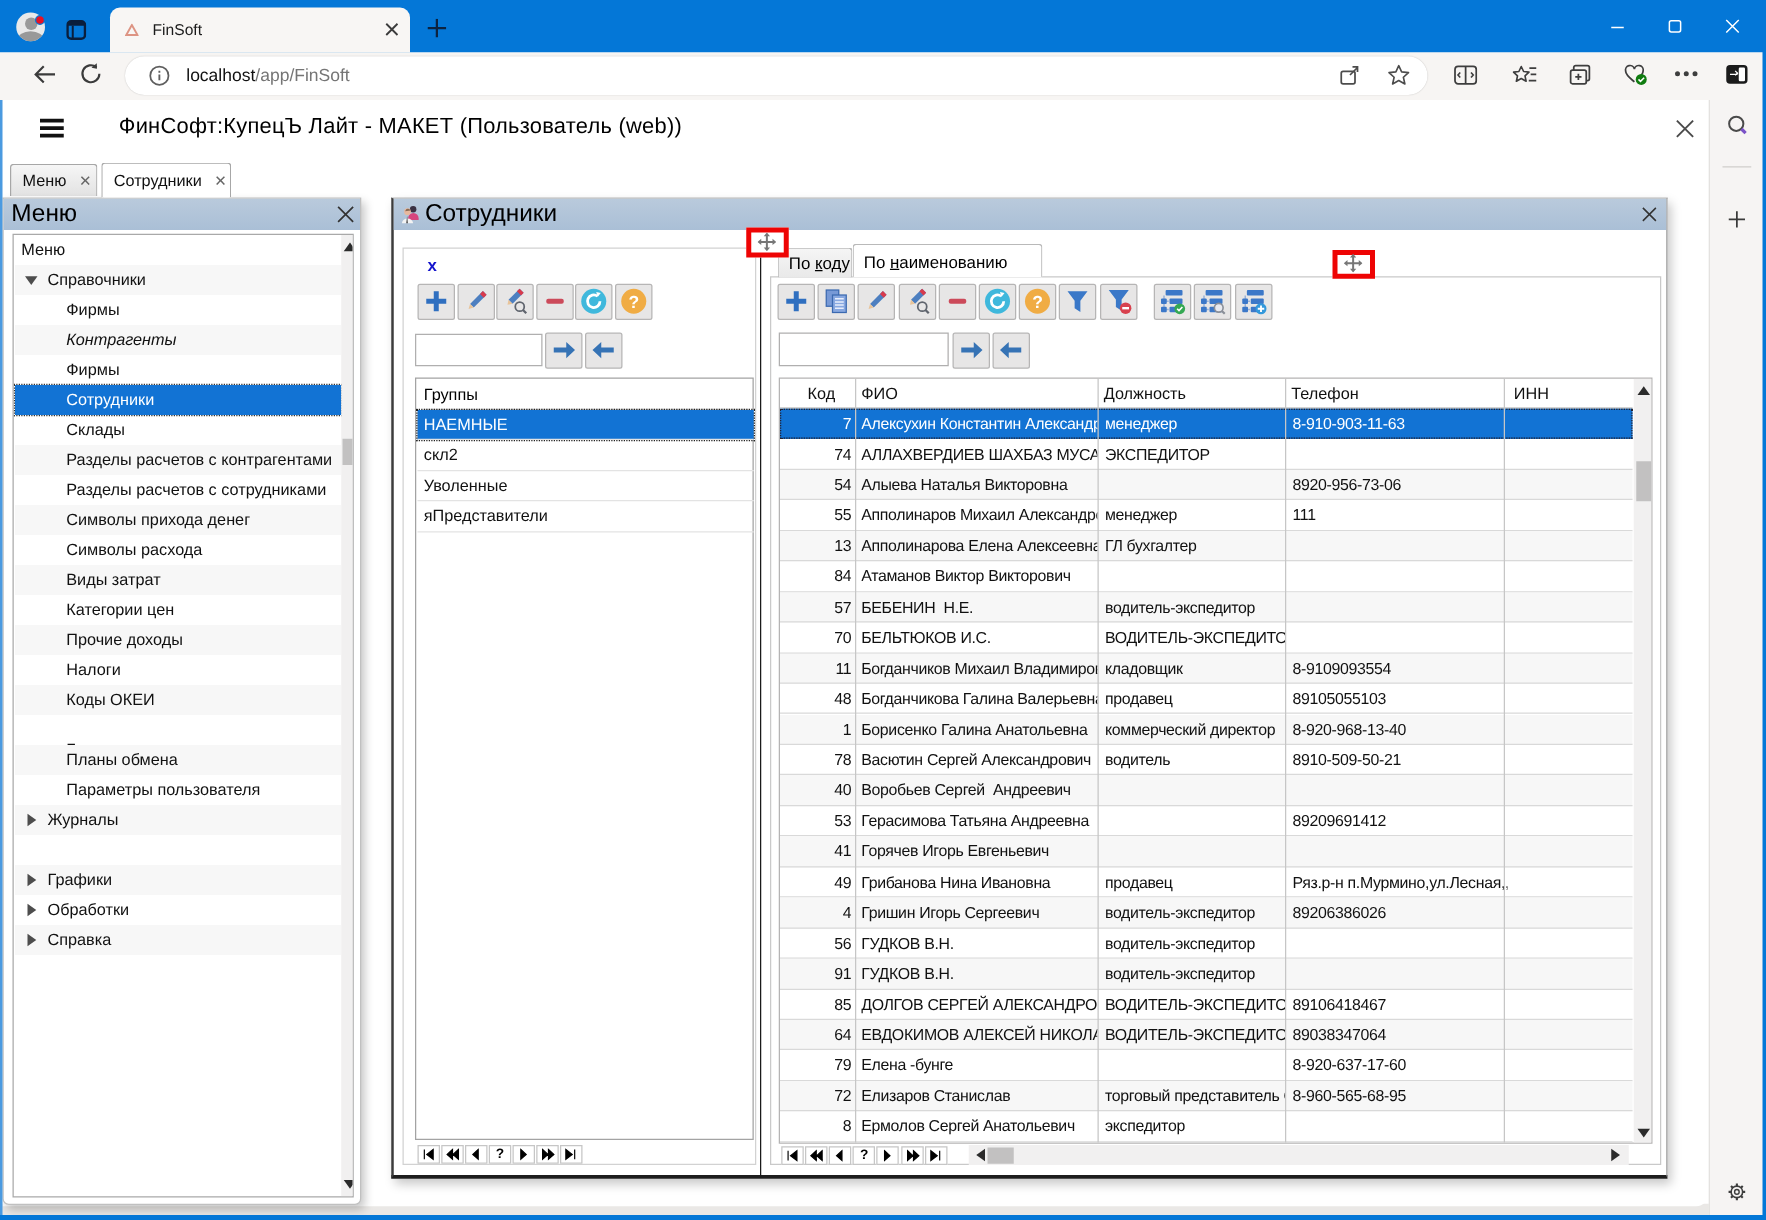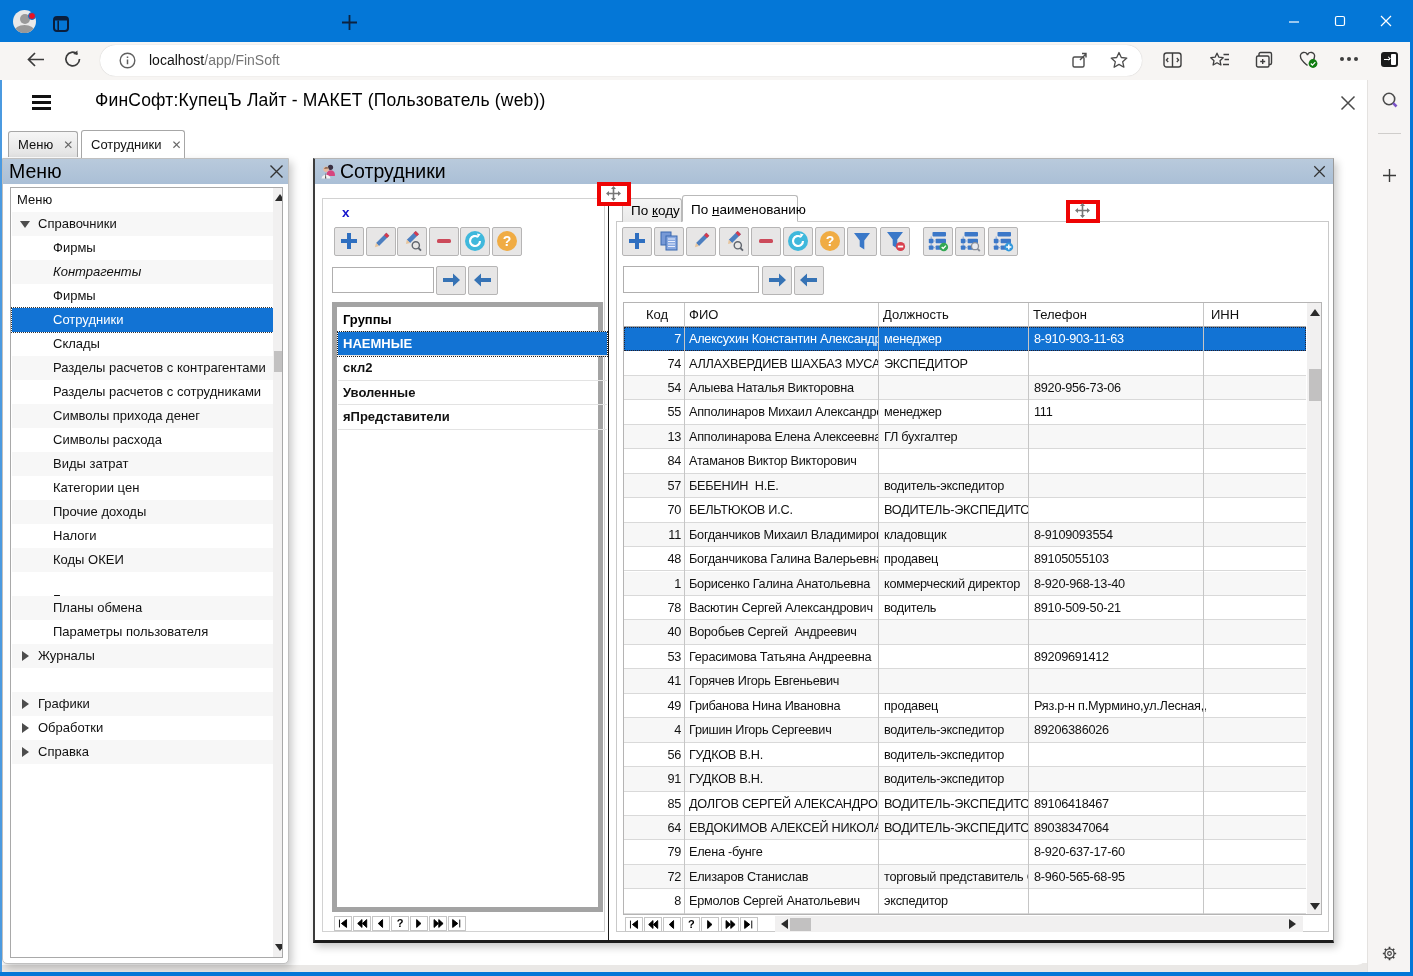--- a/index.html
+++ b/index.html
@@ -72,20 +72,29 @@
   <div style="position:absolute;left:1px;top:15px;width:21px;height:14px;border-radius:50% 50% 0 0;background:#999;"></div>
 </div>
 <div class="abs" style="left:28px;top:12px;width:8px;height:8px;border-radius:50%;background:#e81123;border:1px solid #0477d7;"></div>
 
 <svg class="abs" style="left:53px;top:16px;" width="16" height="16" viewBox="0 0 16 16">
       <rect x="1" y="1" width="14" height="14" rx="3" fill="none" stroke="#0a1e3c" stroke-width="2"></rect>
       <path d="M1 4.6 h14 v-1.6 a2 2 0 0 0 -2 -2 H3 a2 2 0 0 0 -2 2 Z" fill="#0a1e3c"></path>
       <path d="M5.2 4.6 V15" stroke="#0a1e3c" stroke-width="1.6"></path>
     </svg>
 
+<div class="abs" id="tab">
+  <svg style="position:absolute;left:12px;top:13px;" width="11" height="10" viewBox="0 0 11 10">
+        <path d="M5.5 1 L10 9 L1 9 Z" fill="none" stroke="#dd9483" stroke-width="1.5"></path>
+      </svg>
+  <div style="position:absolute;left:34px;top:11px;font-size:12.5px;color:#1b1b1b;">FinSoft</div>
+  <svg style="position:absolute;left:218px;top:10px;" width="15" height="15" viewBox="0 0 15 15">
+        <path d="M3 3 L12 12 M12 3 L3 12" stroke="#3c3c3c" stroke-width="1.5"></path>
+      </svg>
+</div>
 
 <svg class="abs" style="left:342px;top:15px;" width="15" height="15" viewBox="0 0 15 15">
       <path d="M7.5 0 V15 M0 7.5 H15" stroke="#0c2340" stroke-width="1.8"></path>
     </svg>
 
 <svg class="abs" style="left:1288px;top:16px;" width="12" height="12" viewBox="0 0 12 12">
       <path d="M1 6 H11" stroke="#fff" stroke-width="1.2"></path>
     </svg>
 <svg class="abs" style="left:1334px;top:15px;" width="12" height="12" viewBox="0 0 12 12">
       <rect x="1.5" y="1.5" width="9" height="9" rx="1.5" fill="none" stroke="#fff" stroke-width="1.2"></rect>
@@ -345,21 +354,21 @@
           </svg>
         </div>
       </div>
 <div class="btn" style="left:152.5px;top:107px;width:30px;height:29px;">
         <div style="position:absolute;left:3px;top:2px;">
           <svg width="22" height="22" viewBox="0 0 22 22">
             <path d="M19 9 H9 V4.5 L2 11 L9 17.5 V13 h10 Z" fill="#3673b5"></path>
           </svg>
         </div>
       </div>
-<div style="position:absolute;left:17px;top:143px;width:270.5px;height:609.5px;border:5px solid #a3a3a3;background:#fff;font-weight:bold;">
+<div style="position:absolute;left:17px;top:143px;width:270.5px;height:609.5px;border:1px solid #a3a3a3;background:#fff;">
 <div style="position:absolute;left:6px;top:0px;width:260px;height:24.5px;line-height:25px;font-size:13px;border-bottom:1px solid #c9c9c9;">Группы</div>
 <div class="grow gsel" style="top:24.5px;">
           <span style="position:absolute;left:5px;text-align:right;">НАЕМНЫЕ</span>
         </div>
 <div class="grow" style="top:49.0px;">
           <span style="position:absolute;left:5px;">скл2</span>
         </div>
 <div class="grow" style="top:73.5px;">
           <span style="position:absolute;left:5px;">Уволенные</span>
         </div>
@@ -396,21 +405,21 @@
         </svg>
       </div>
       <div class="pgbtn" style="left:133.3px;top:757px;">
         <svg width="12" height="11" viewBox="0 0 15 14" style="margin:1px auto 0;">
           <path d="M11 2 V12 M2 2 L8.5 7 L2 12 Z" fill="#000" stroke="#000" stroke-width="1.2"></path>
         </svg>
       </div>
 <div style="position:absolute;left:292.5px;top:27px;width:1.8px;height:755px;background:#1a1a1a;"></div>
 <div style="position:absolute;left:301px;top:62px;width:713px;height:711px;border:1px solid #c9c9c9;background:#fff;"></div>
 <div class="rtab" style="left:307px;top:39px;width:60px;height:24px;border:1px solid #b9b9b9;border-bottom:none;border-radius:3px 3px 0 0;background:linear-gradient(#f5f5f5,#e9e9e9);padding:4px 0 0 8px;white-space:nowrap;overflow:visible;font-size:13.5px;">По <u>к</u>оду</div>
-<div class="rtab" style="left:367px;top:36px;width:116px;height:27px;border:1px solid #b9b9b9;border-bottom:1px solid #fff;border-radius:3px 3px 0 0;background:#fff;z-index:2;padding:6px 0 0 8px;white-space:nowrap;font-size:13.5px;">По <u>н</u>аименованию</div>
+<div class="rtab" style="left:367px;top:36px;width:152px;height:27px;border:1px solid #b9b9b9;border-bottom:1px solid #fff;border-radius:3px 3px 0 0;background:#fff;z-index:2;padding:6px 0 0 8px;white-space:nowrap;font-size:13.5px;">По <u>н</u>аименованию</div>
 <div class="btn" style="left:307.0px;top:68px;width:30px;height:29px;">
         <div style="position:absolute;left:3px;top:2px;">
           <svg width="22" height="22" viewBox="0 0 22 22">
             <path d="M9 3 h4 v6 h6 v4 h-6 v6 h-4 v-6 H3 v-4 h6 Z" fill="#2f6fc0"></path>
           </svg>
         </div>
       </div>
 <div class="btn" style="left:339.2px;top:68px;width:30px;height:29px;">
         <div style="position:absolute;left:3px;top:2px;">
           <svg width="22" height="22" viewBox="0 0 22 22">

